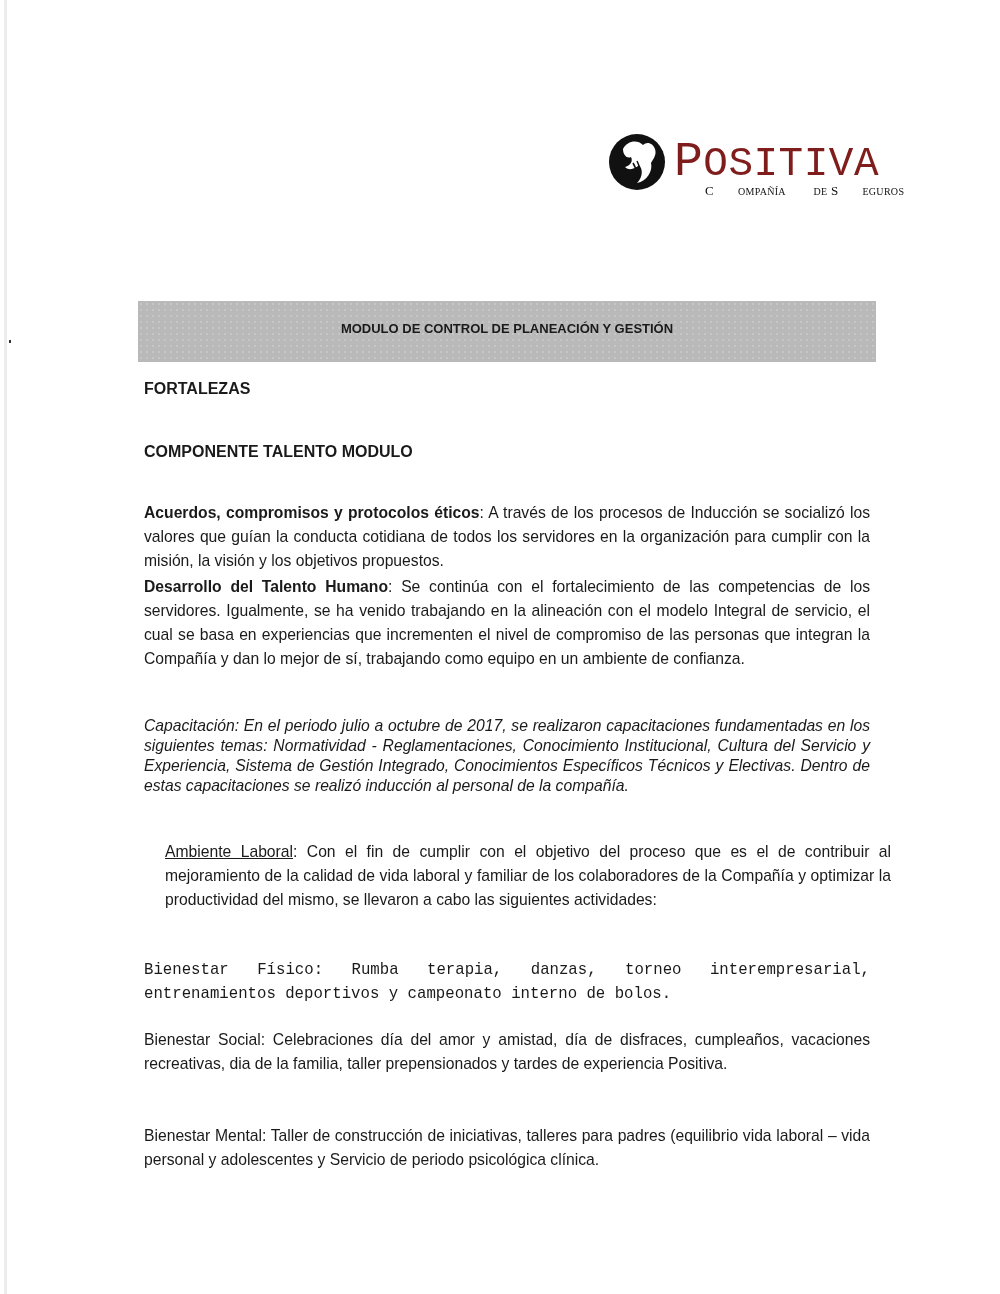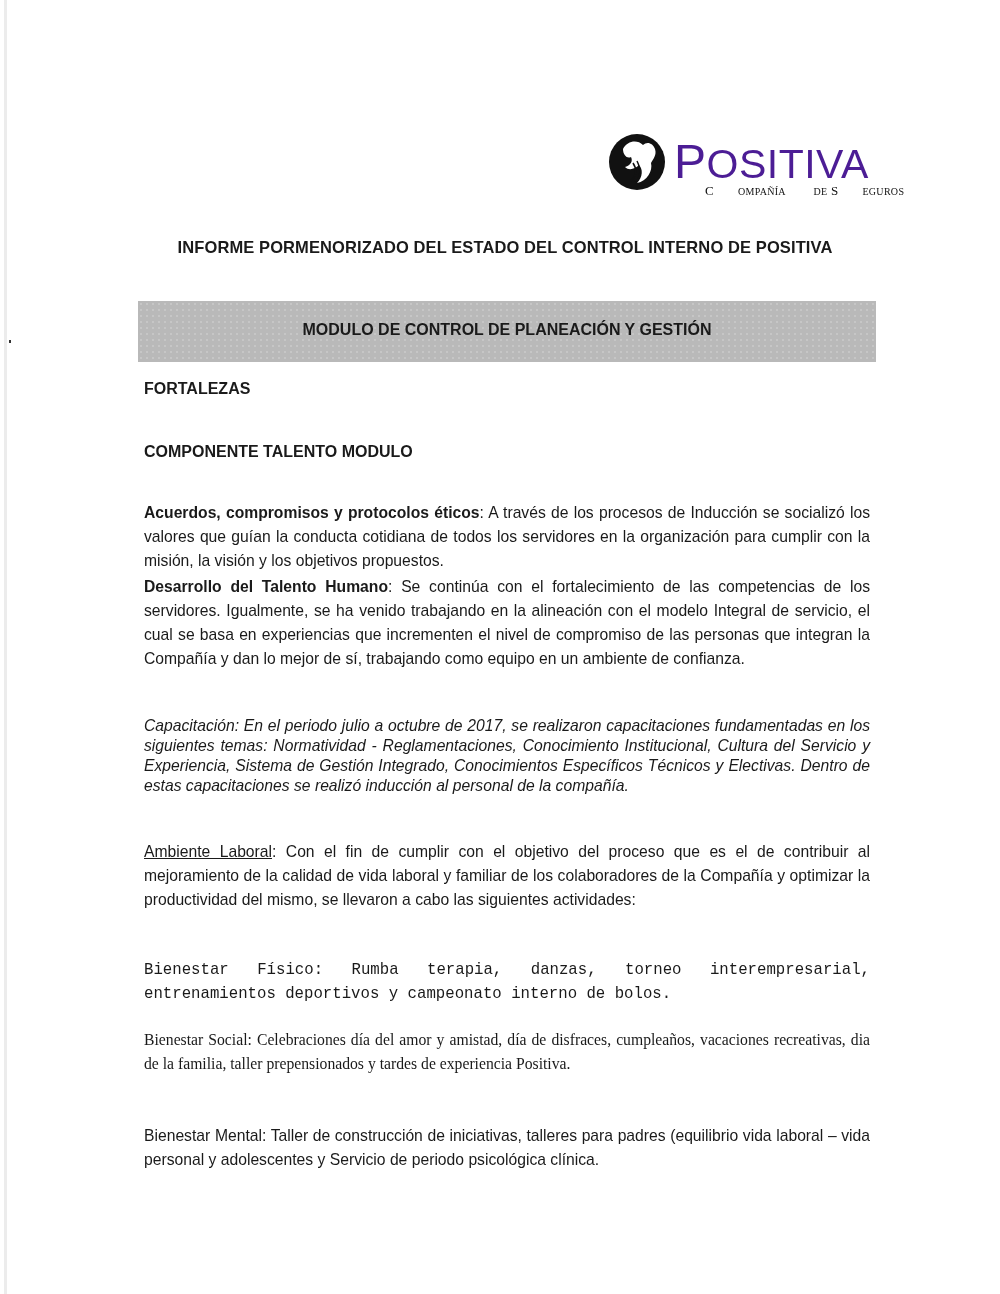--- a/index.html
+++ b/index.html
@@ -12,42 +12,42 @@
       background: #ececec;
     }
     .scan-mark {
       position: absolute; left: 9px; top: 340px; width: 2px; height: 3px; background: #333;
     }
     .logo {
       position: absolute; left: 607px; top: 131px; width: 260px; height: 70px;
     }
     .logo-mark { position: absolute; left: 0; top: 0; width: 60px; height: 62px; }
     .logo-word {
-      position: absolute; left: 67px; top: 7px; font-family: Liberation Sans, sans-serif;
-      font-size: 41px; letter-spacing: 0.5px; color: #4c1d95; line-height: 1;
+      position: absolute; left: 67px; top: 7px; font-family: Liberation Mono, monospace;
+      font-size: 41px; letter-spacing: 0.5px; color: #7f1d1d; line-height: 1;
     }
     .logo-word .big { font-size: 48px; }
     .logo-sub {
       position: absolute; left: 98px; top: 52px; font-family: "Liberation Serif", serif;
       font-size: 13px; color: #111; letter-spacing: 0.3px; white-space: nowrap;
     }
     .logo-sub .sc { font-size: 10px; margin-left: 24px; }
     .title {
       position: absolute; left: 140px; top: 236px; width: 730px; text-align: center;
       font-weight: bold; font-size: 16.5px; line-height: 22px; letter-spacing: 0.1px;
     }
     .band {
       position: absolute; left: 138px; top: 301px; width: 738px; height: 61px;
       background: #b9b9b9;
       background-image: radial-gradient(#c6c6c6 1px, transparent 1px);
       background-size: 6px 6px;
     }
     .band-text {
       position: absolute; left: 0; right: 0; top: 20px; text-align: center;
-      font-weight: bold; font-size: 16px; color: #1a1a1a;
+      font-weight: bold; font-size: 13px; color: #1a1a1a;
     }
     .content { position: absolute; left: 144px; width: 726px; }
     .h { font-weight: bold; font-size: 16px; }
     .p {
       font-size: 15.7px; line-height: 24px; text-align: justify;
     }
     .p.tight { line-height: 20px; font-style: italic; }
     .b { font-weight: bold; }
     .u { text-decoration: underline; }
   </style>
@@ -62,35 +62,34 @@
     <circle cx="30" cy="31" r="28" fill="#111"></circle>
     <path d="M16 18 C20 10, 30 8, 36 14 C40 10, 46 12, 48 18 C50 24, 46 28, 44 32 C46 40, 40 50, 30 52 C36 46, 36 38, 32 34 C28 38, 22 40, 18 36 C24 34, 26 30, 24 26 C20 28, 16 24, 16 18 Z" fill="#fff"></path>
     <path d="M26 32 C30 38, 30 44, 24 50" stroke="#111" stroke-width="1.5" fill="none"></path>
     <path d="M30 30 C34 38, 34 46, 28 52" stroke="#111" stroke-width="1.5" fill="none"></path>
   </svg>
   <div class="logo-word"><span class="big">P</span><span>OSITIVA</span></div>
   <div class="logo-sub"><span>C</span><span class="sc">OMPAÑÍA</span> <span class="sc">DE</span> <span>S</span><span class="sc">EGUROS</span></div>
 </div>
 
 <div class="title">
-  <div>INFORME PORMENORIZADO DEL ESTADO DEL CONTROL INTERNO DE POSITIVA</div>
 </div>
 
 <div class="band">
   <div class="band-text">MODULO DE CONTROL DE PLANEACIÓN Y GESTIÓN</div>
 </div>
 
 <div class="content h" style="top:380px;">FORTALEZAS</div>
 <div class="content h" style="top:443px;">COMPONENTE TALENTO MODULO</div>
 
 <div class="content p" style="top:483px;margin-top:18px;"><span class="b">Acuerdos, compromisos y protocolos éticos</span><span>: A través de los procesos de Inducción se socializó los valores que guían la conducta cotidiana de todos los servidores en la organización para cumplir con la misión, la visión y los objetivos propuestos.</span></div>
 
 <div class="content p" style="top:575px;"><span class="b">Desarrollo del Talento Humano</span><span>: Se continúa con el fortalecimiento de las competencias de los servidores. Igualmente, se ha venido trabajando en la alineación con el modelo Integral de servicio, el cual se basa en experiencias que incrementen el nivel de compromiso de las personas que integran la Compañía y dan lo mejor de sí, trabajando como equipo en un ambiente de confianza.</span></div>
 
 <div class="content p tight" style="top:716px;">Capacitación: En el periodo julio a octubre de 2017, se realizaron capacitaciones fundamentadas en los siguientes temas: Normatividad - Reglamentaciones, Conocimiento Institucional, Cultura del Servicio y Experiencia, Sistema de Gestión Integrado, Conocimientos Específicos Técnicos y Electivas. Dentro de estas capacitaciones se realizó inducción al personal de la compañía.</div>
 
-<div class="content p" style="top:840px;"><span class="u">Ambiente Laboral</span><span>: Con el fin de cumplir con el objetivo del proceso que es el de contribuir al mejoramiento de la calidad de vida laboral y familiar de los colaboradores de la Compañía y optimizar la productividad del mismo, se llevaron a cabo las siguientes actividades:</span></div>
+<div class="content p" style="top:840px;margin-left:21px;"><span class="u">Ambiente Laboral</span><span>: Con el fin de cumplir con el objetivo del proceso que es el de contribuir al mejoramiento de la calidad de vida laboral y familiar de los colaboradores de la Compañía y optimizar la productividad del mismo, se llevaron a cabo las siguientes actividades:</span></div>
 
 <div class="content p" style="top:958px;font-family:Liberation Mono, monospace;">Bienestar Físico: Rumba terapia, danzas, torneo interempresarial, entrenamientos deportivos y campeonato interno de bolos.</div>
 
-<div class="content p" style="top:1028px;font-family:Liberation Serif, serif;">Bienestar Social: Celebraciones día del amor y amistad, día de disfraces, cumpleaños, vacaciones recreativas, dia de la familia, taller prepensionados y tardes de experiencia Positiva.</div>
+<div class="content p" style="top:1028px;">Bienestar Social: Celebraciones día del amor y amistad, día de disfraces, cumpleaños, vacaciones recreativas, dia de la familia, taller prepensionados y tardes de experiencia Positiva.</div>
 
 <div class="content p" style="top:1124px;">Bienestar Mental: Taller de construcción de iniciativas, talleres para padres (equilibrio vida laboral – vida personal y adolescentes y Servicio de periodo psicológica clínica.</div>
 
 </body></html>

